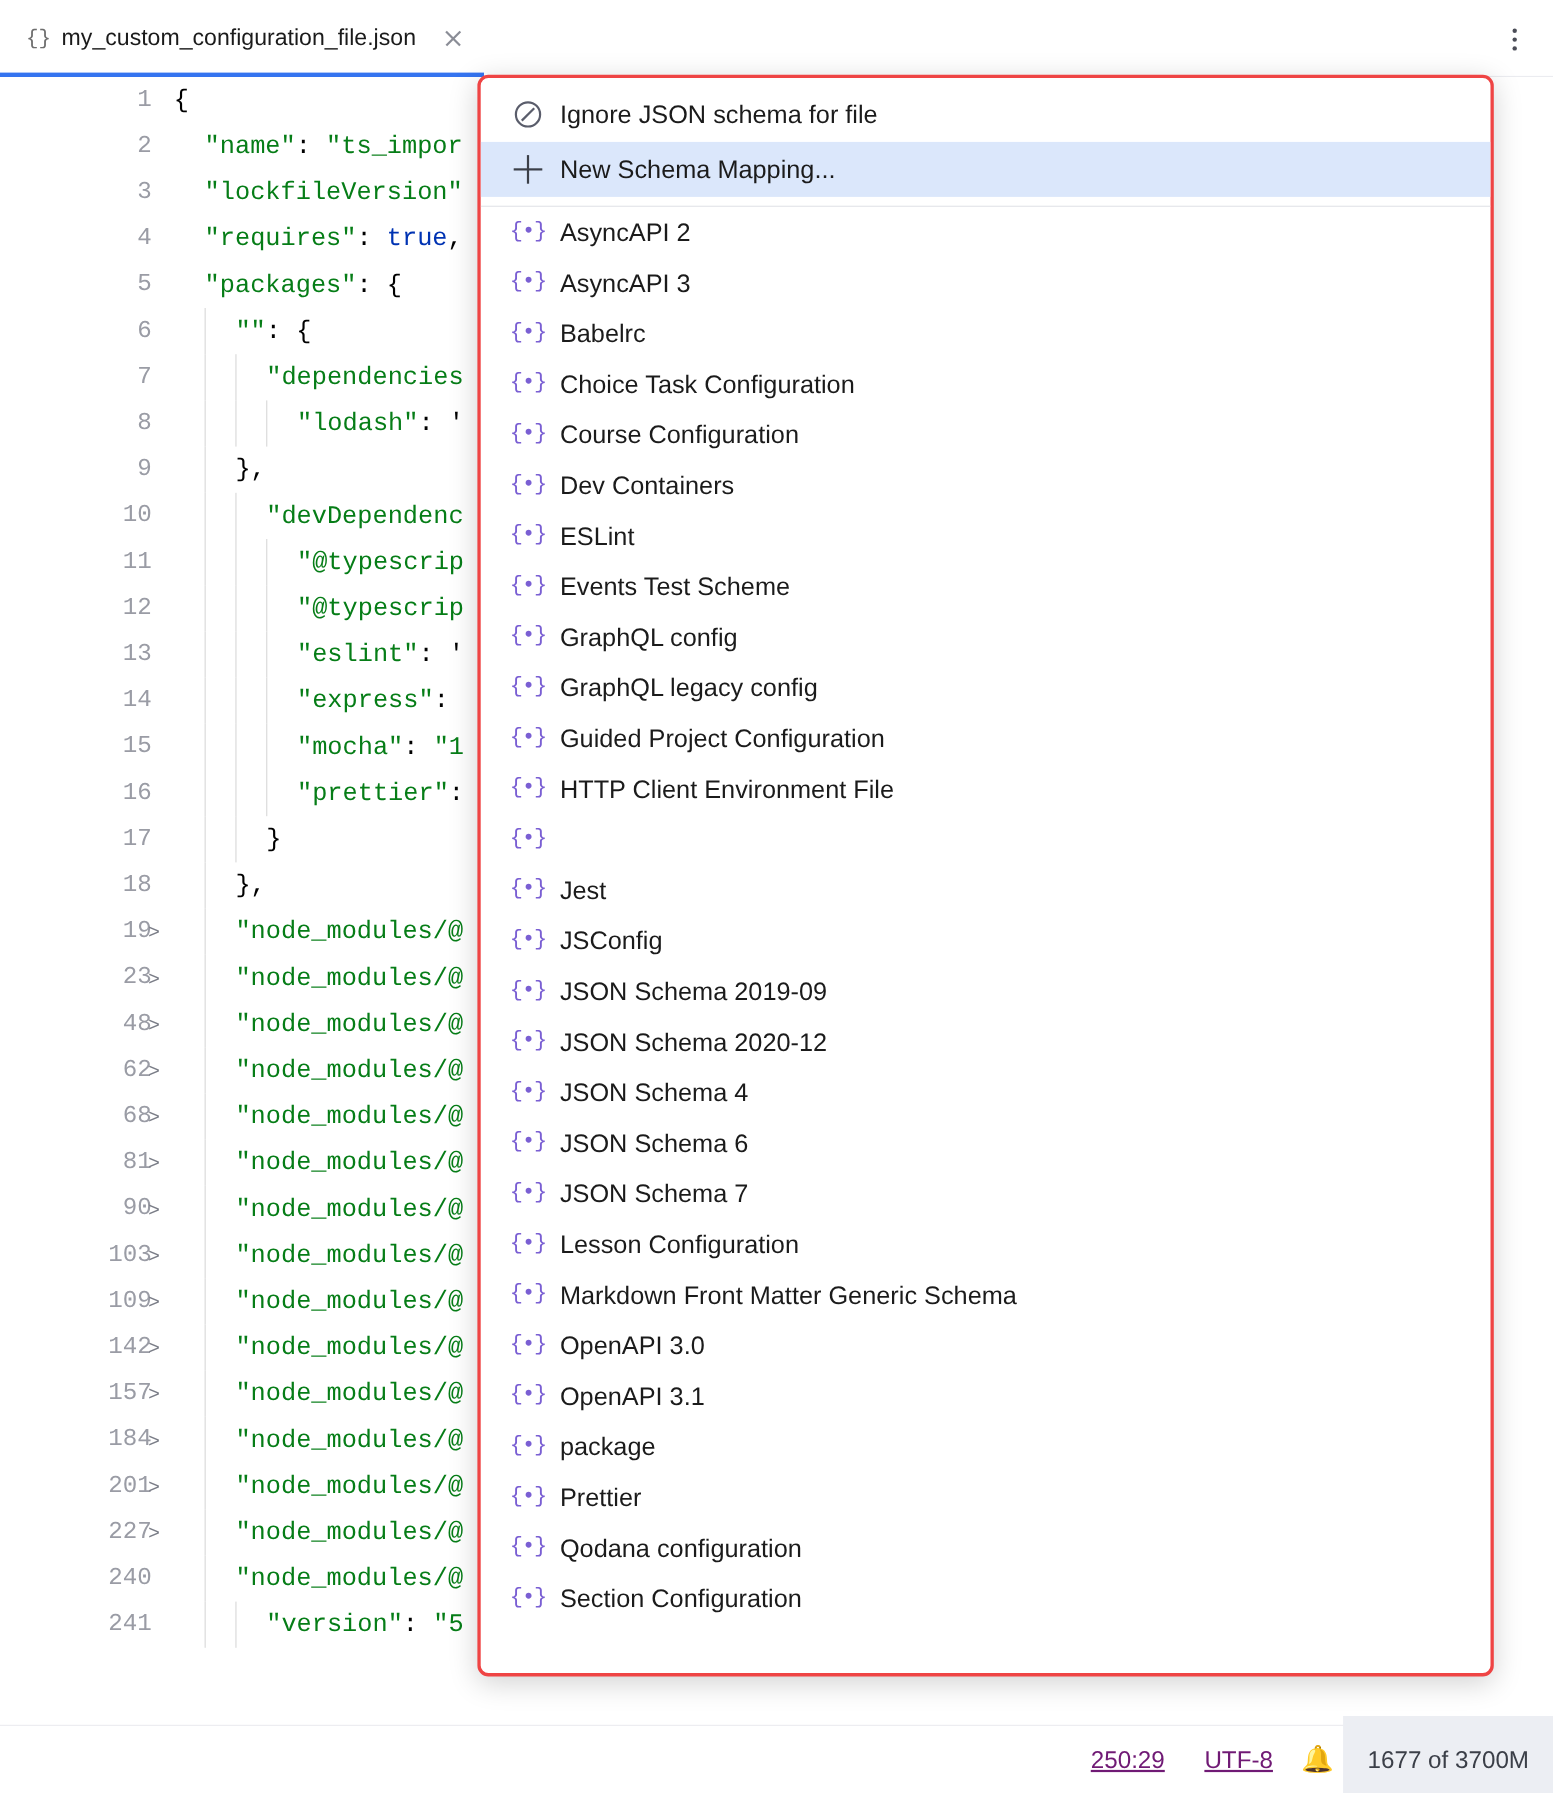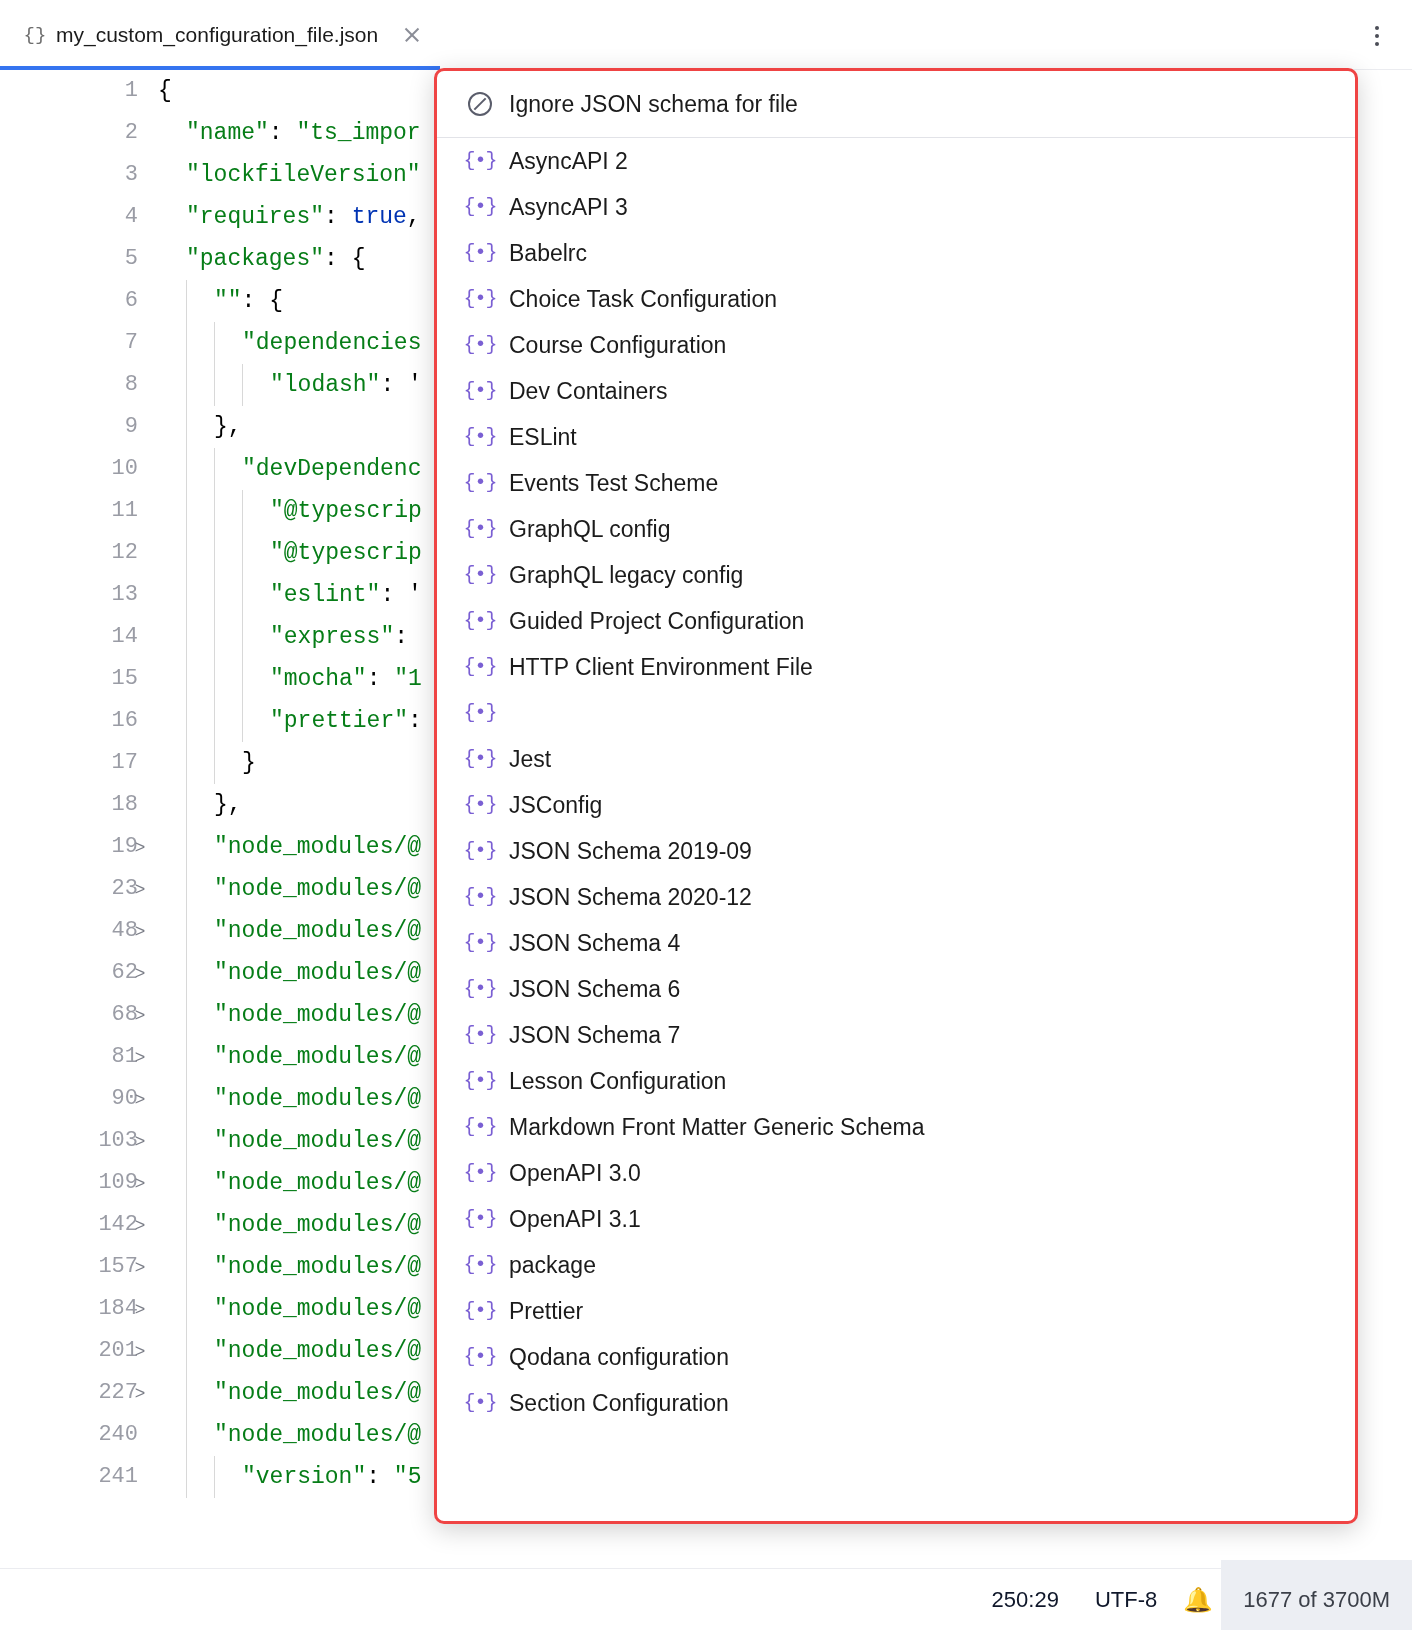--- a/index.html
+++ b/index.html
@@ -246,23 +246,24 @@
     background: #ffffff;
     border-top: 1px solid #ebecf0;
     display: flex;
     align-items: center;
     justify-content: flex-end;
     gap: 0;
     padding-right: 0;
   }
   .status-item {
     font-size: 22px;
-    color: #0f172a;
+    color: #701a75;
     padding: 0 18px;
     white-space: nowrap;
+    text-decoration: underline;
   }
   .status-item.boxed {
     border-left: 1px solid #e3e4e9;
     border-right: 1px solid #e3e4e9;
     height: 62px;
     display: flex; align-items: center;
   }
   .status-bell {
     width: 46px; height: 62px;
     display: flex; align-items: center; justify-content: center;
@@ -374,20 +375,26 @@
   </div>
 
   <div class="popup">
     <div class="popup-actions">
       <div class="popup-row">
         <span class="ic">
             <span class="ic-ban"></span>
           </span>
         <span>Ignore JSON schema for file</span>
       </div>
+      <div class="popup-row selected">
+        <span class="ic">
+            <span class="ic-plus"></span>
+          </span>
+        <span>New Schema Mapping...</span>
+      </div>
     </div>
     <div class="popup-sep"></div>
     <div class="schema-list" id="schemalist">
         <div class="schema-row">
           <span class="ic-schema">
             <span class="brace">{•}</span>
           </span>
           <span>AsyncAPI 2</span>
         </div>
         <div class="schema-row">

